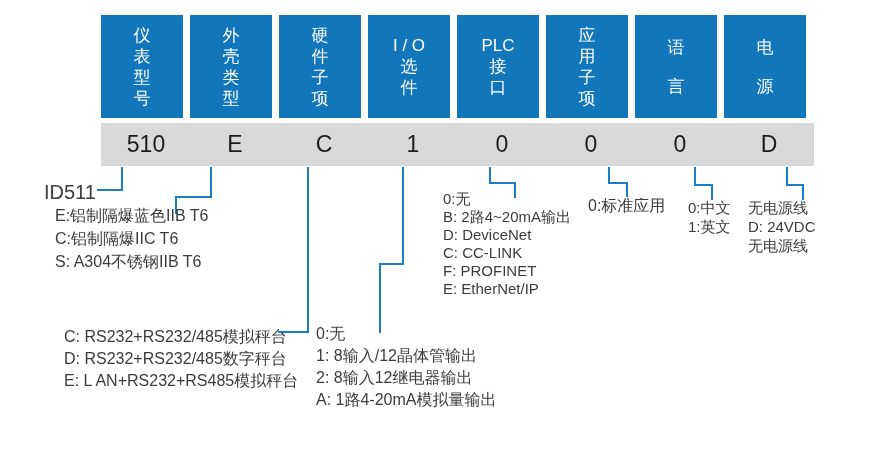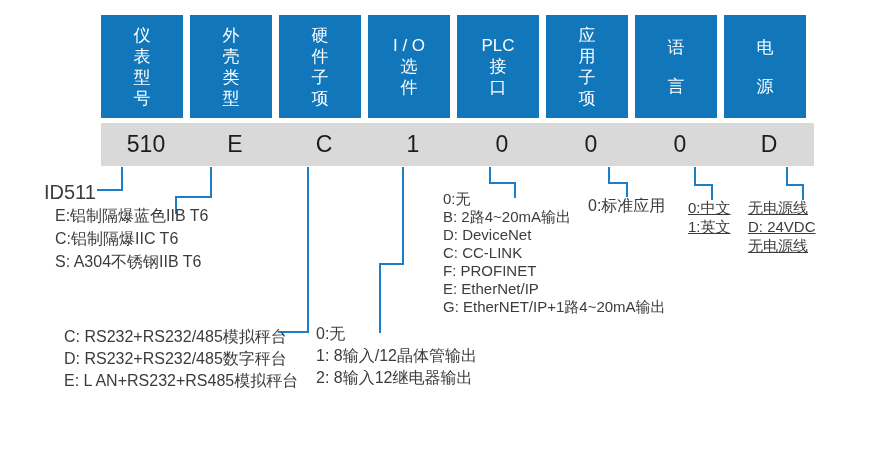--- a/index.html
+++ b/index.html
@@ -33,21 +33,21 @@
   .lv{position:absolute;width:2px;background:var(--line-blue);}
   .lh{position:absolute;height:2px;background:var(--line-blue);}
   .note{position:absolute;color:var(--annotation-text);white-space:nowrap;}
   .note div{white-space:nowrap;}
   .id-label{font-size:20px;}
   .list-16{font-size:16px;line-height:23px;}
   .list-hw{font-size:16px;line-height:22px;}
   .list-io{font-size:16px;line-height:22px;}
   .list-plc{font-size:15px;line-height:18px;}
   .list-app{font-size:16px;line-height:19px;}
-  .list-sm{font-size:15px;line-height:19px;text-decoration:underline;}
+  .list-sm{font-size:15px;line-height:19px;}
 </style>
 </head>
 <body>
 
 <div class="canvas">
 
   <div class="col" style="left:101px">
     <div class="hdr">
       <span>仪</span>
       <span>表</span>
@@ -162,30 +162,30 @@
   <div class="note list-hw" style="left:64px;top:326px">
     <div>C: RS232+RS232/485模拟秤台</div>
     <div>D: RS232+RS232/485数字秤台</div>
     <div>E: L AN+RS232+RS485模拟秤台</div>
   </div>
 
   <div class="note list-io" style="left:316px;top:323px">
     <div>0:无</div>
     <div>1: 8输入/12晶体管输出</div>
     <div>2: 8输入12继电器输出</div>
+    <div>A: 1路4-20mA模拟量输出</div>
   </div>
 
   <div class="note list-plc" style="left:443px;top:190px">
     <div>0:无</div>
     <div>B: 2路4~20mA输出</div>
     <div>D: DeviceNet</div>
     <div>C: CC-LINK</div>
     <div>F: PROFINET</div>
     <div>E: EtherNet/IP</div>
-    <div>G: EtherNET/IP+1路4~20mA输出</div>
   </div>
 
   <div class="note list-app" style="left:588px;top:196px">
     <div>0:标准应用</div>
   </div>
 
   <div class="note list-sm" style="left:688px;top:198px">
     <div>0:中文</div>
     <div>1:英文</div>
   </div>

